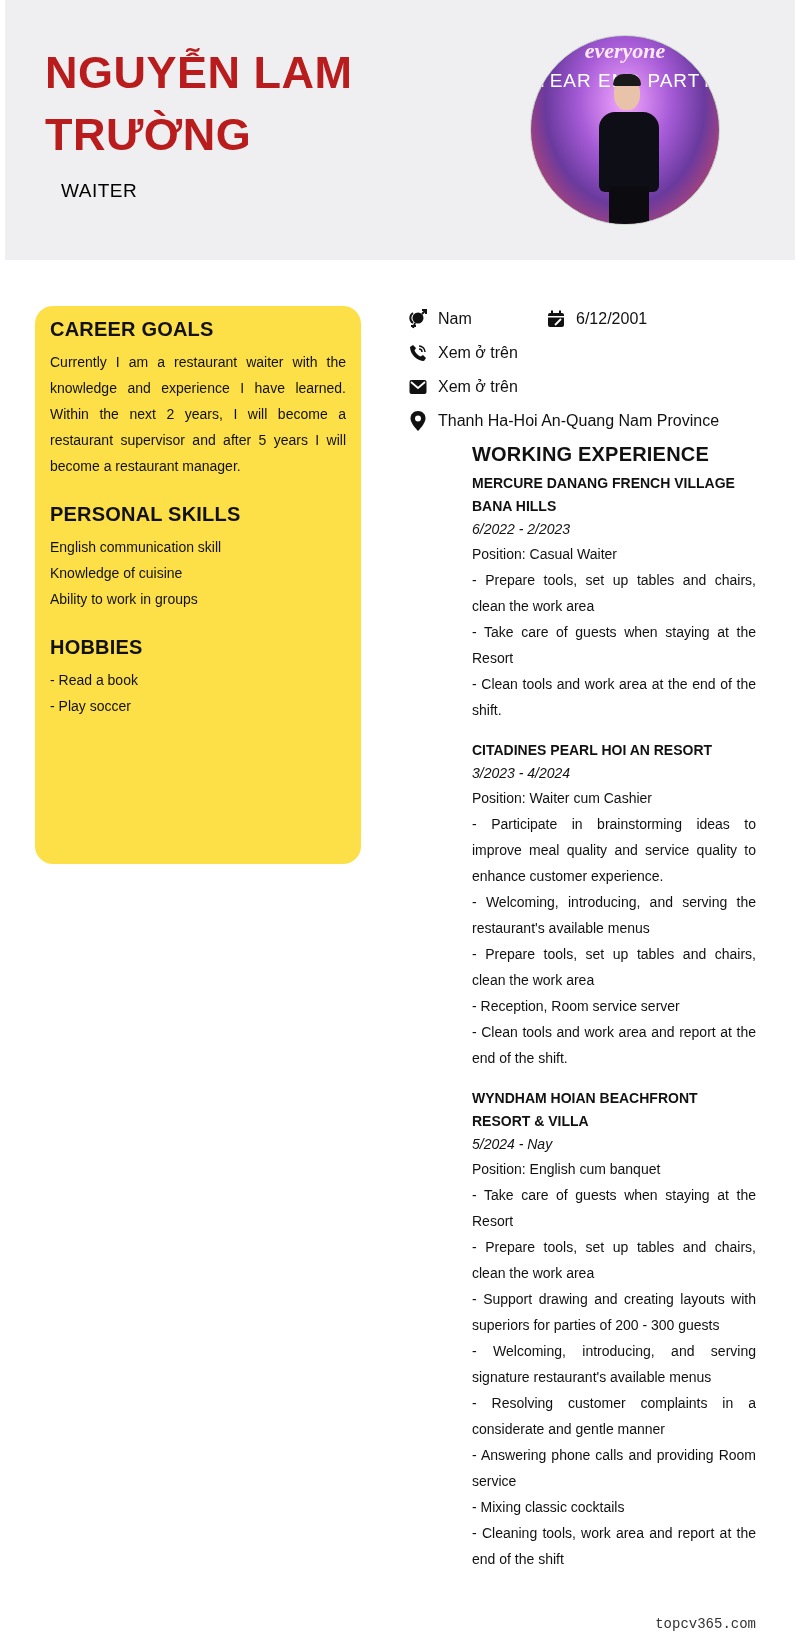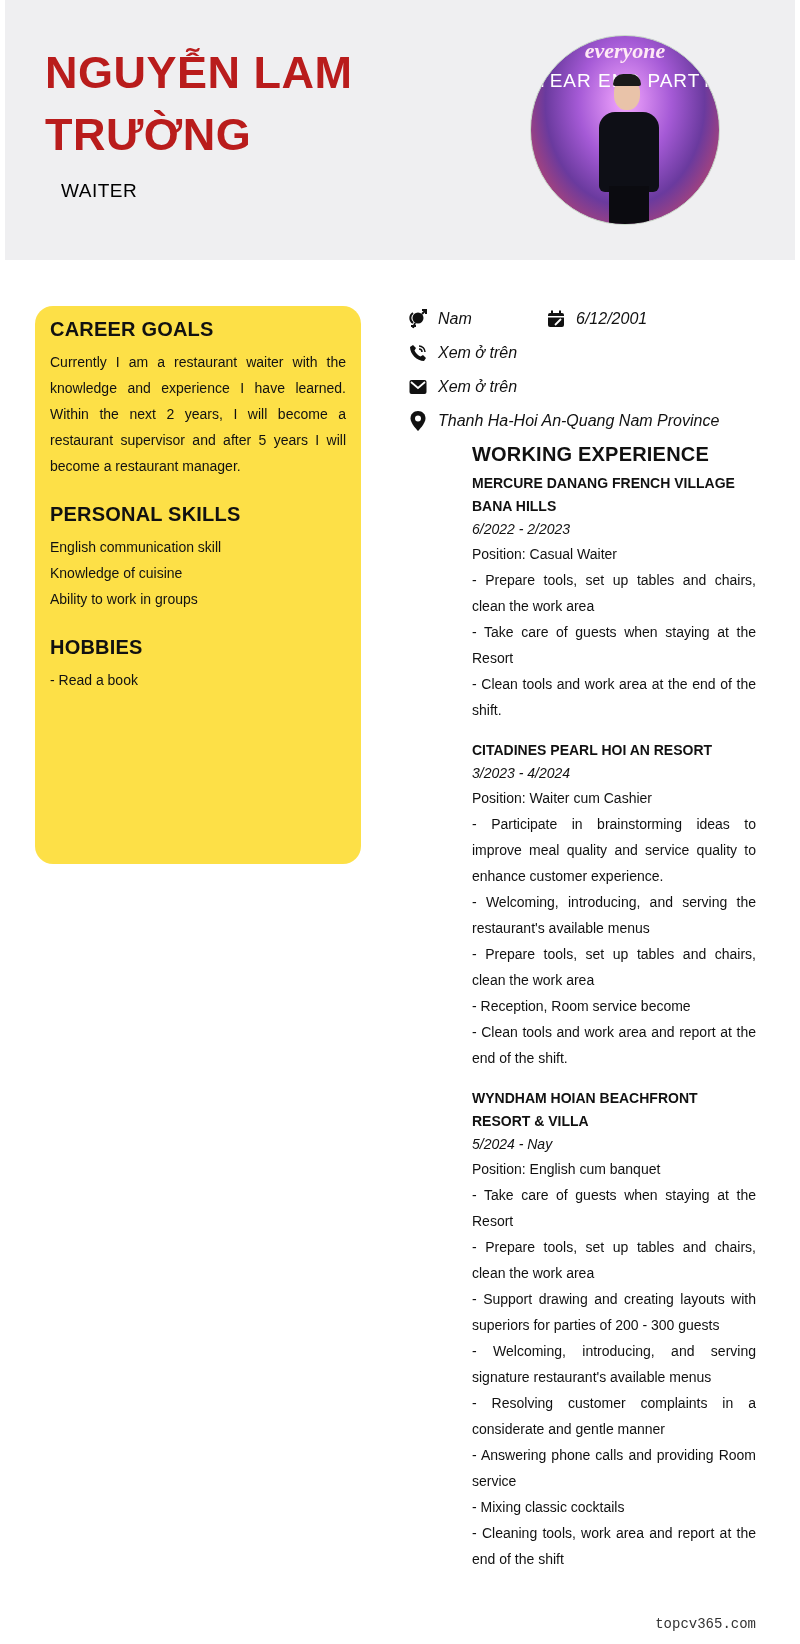--- a/index.html
+++ b/index.html
@@ -103,21 +103,20 @@
       position: absolute;
       left: 408px; top: 302px;
       width: 380px;
     }
     .contact-row {
       display: flex;
       align-items: center;
       height: 34px;
       font-size: 16px;
       color: #111;
-      font-style: italic;
     }
     .contact-icon {
       width: 20px; height: 20px;
       display: inline-flex;
       align-items: center; justify-content: center;
       margin-right: 10px;
     }
     .contact-pair { display: flex; align-items: center; }
     .contact-pair.left { width: 138px; }
 
@@ -177,20 +176,21 @@
   </div>
   <div class="section">
     <div class="section-title">PERSONAL SKILLS</div>
     <div class="item">English communication skill</div>
     <div class="item">Knowledge of cuisine</div>
     <div class="item">Ability to work in groups</div>
   </div>
   <div class="section">
     <div class="section-title">HOBBIES</div>
     <div class="item">- Read a book</div>
+    <div class="item">- Play soccer</div>
   </div>
 </div>
 
 <div class="contact">
   <div class="contact-row">
     <div class="contact-pair left">
       <span class="contact-icon">
         <svg width="20" height="20" viewBox="0 0 20 20">
           <circle cx="10" cy="9" r="5.5" fill="#111"></circle>
           <line x1="7" y1="14" x2="5" y2="19" stroke="#111" stroke-width="2"></line>
@@ -257,21 +257,21 @@
     <div class="duty">- Clean tools and work area at the end of the shift.</div>
   </div>
 
   <div class="job">
     <div class="company">CITADINES PEARL HOI AN RESORT</div>
     <div class="dates">3/2023 - 4/2024</div>
     <div class="position">Position: Waiter cum Cashier</div>
     <div class="duty">- Participate in brainstorming ideas to improve meal quality and service quality to enhance customer experience.</div>
     <div class="duty">- Welcoming, introducing, and serving the restaurant's available menus</div>
     <div class="duty">- Prepare tools, set up tables and chairs, clean the work area</div>
-    <div class="duty">- Reception, Room service become</div>
+    <div class="duty">- Reception, Room service server</div>
     <div class="duty">- Clean tools and work area and report at the end of the shift.</div>
   </div>
 
   <div class="job">
     <div class="company">WYNDHAM HOIAN BEACHFRONT RESORT &amp; VILLA</div>
     <div class="dates">5/2024 - Nay</div>
     <div class="position">Position: English cum banquet</div>
     <div class="duty">- Take care of guests when staying at the Resort</div>
     <div class="duty">- Prepare tools, set up tables and chairs, clean the work area</div>
     <div class="duty">- Support drawing and creating layouts with superiors for parties of 200 - 300 guests</div>

